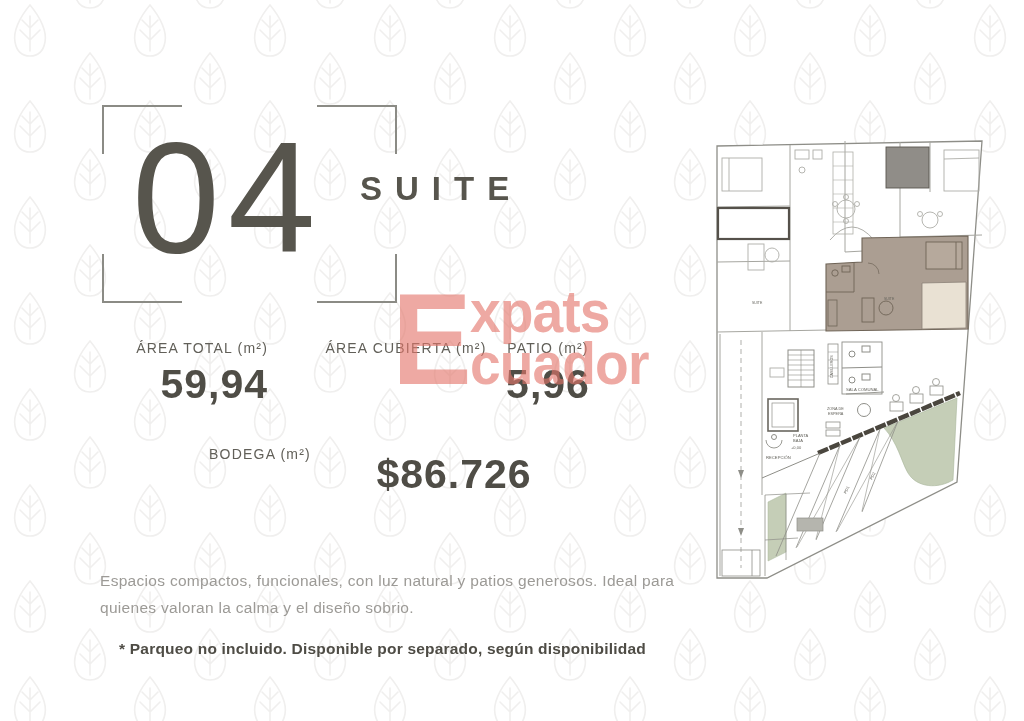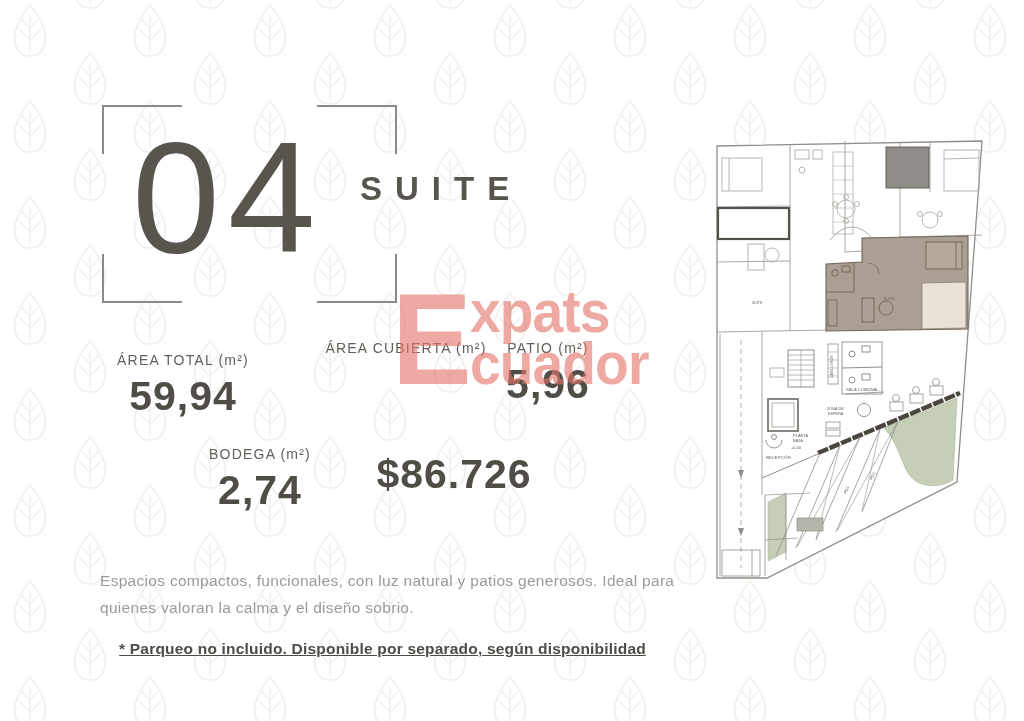--- a/index.html
+++ b/index.html
@@ -22,21 +22,21 @@
   }
   .unit-type{
     position:absolute;left:360px;top:170px;z-index:3;
     font-size:33px;font-weight:bold;color:#57554d;letter-spacing:13px;
   }
 
   
   .stat{position:absolute;text-align:center;z-index:3;}
   .stat .lbl{font-size:14px;letter-spacing:1.2px;color:#615f58;font-weight:normal;}
   .stat .val{font-size:41px;font-weight:bold;color:#4f4d46;margin-top:5px;letter-spacing:1px;}
-  .st-1{left:98px; top:352px;width:170px;}
+  .st-1{left:98px; top:340px;width:170px;text-align:right;}
   .st-2{left:282px;top:340px;width:168px;margin-left:40px;}
   .st-3{left:468px;top:340px;width:160px;}
   .st-4{left:175px;top:446px;width:170px;}
   .st-5{left:348px;top:446px;width:212px;}
 
   
   .watermark{
     position:absolute;left:392px;top:286px;z-index:5;display:flex;align-items:flex-start;
     color:#e4766b;opacity:0.62;font-weight:bold;pointer-events:none;transform:scaleX(0.92);
     transform-origin:left top;
@@ -45,21 +45,21 @@
   .wm-col{display:flex;flex-direction:column;margin-left:2px;}
   .wm-col span{font-size:60px;line-height:0.87;letter-spacing:-1px;}
 
   
   .description{
     position:absolute;left:100px;top:568px;width:592px;z-index:3;
     font-size:15.5px;line-height:1.72;color:#9c9a96;letter-spacing:0.3px;
   }
   .footnote{
     position:absolutE;position:absolute;left:95px;top:640px;width:575px;z-index:3;
-    text-align:center;font-size:15.5px;font-weight:bold;color:#4e4c45;letter-spacing:0.2px;text-decoration:underline;
+    text-align:center;font-size:15.5px;font-weight:bold;color:#4e4c45;letter-spacing:0.2px;
   }
 
   
   .floorplan{position:absolute;left:700px;top:136px;width:310px;height:470px;z-index:4;}
   .floorplan text{font-family:"Liberation Sans", sans-serif;fill:#63625b;}
 </style>
 </head>
 <body>
 
 <svg class="leafbg" width="1024" height="721" aria-hidden="true">
@@ -91,21 +91,20 @@
 </div>
 <div class="stat st-2">
   <div class="lbl">ÁREA CUBIERTA (m²)</div>
 </div>
 <div class="stat st-3">
   <div class="lbl">PATIO (m²)</div>
   <div class="val">5,96</div>
 </div>
 <div class="stat st-4">
   <div class="lbl">BODEGA (m²)</div>
-  <div class="val">2,74</div>
 </div>
 <div class="stat st-5">
   <div class="val">$86.726</div>
 </div>
 
 <div class="watermark">
   <span class="wm-initial">E</span>
   <span class="wm-col">
     <span>xpats</span>
     <span>cuador</span>

